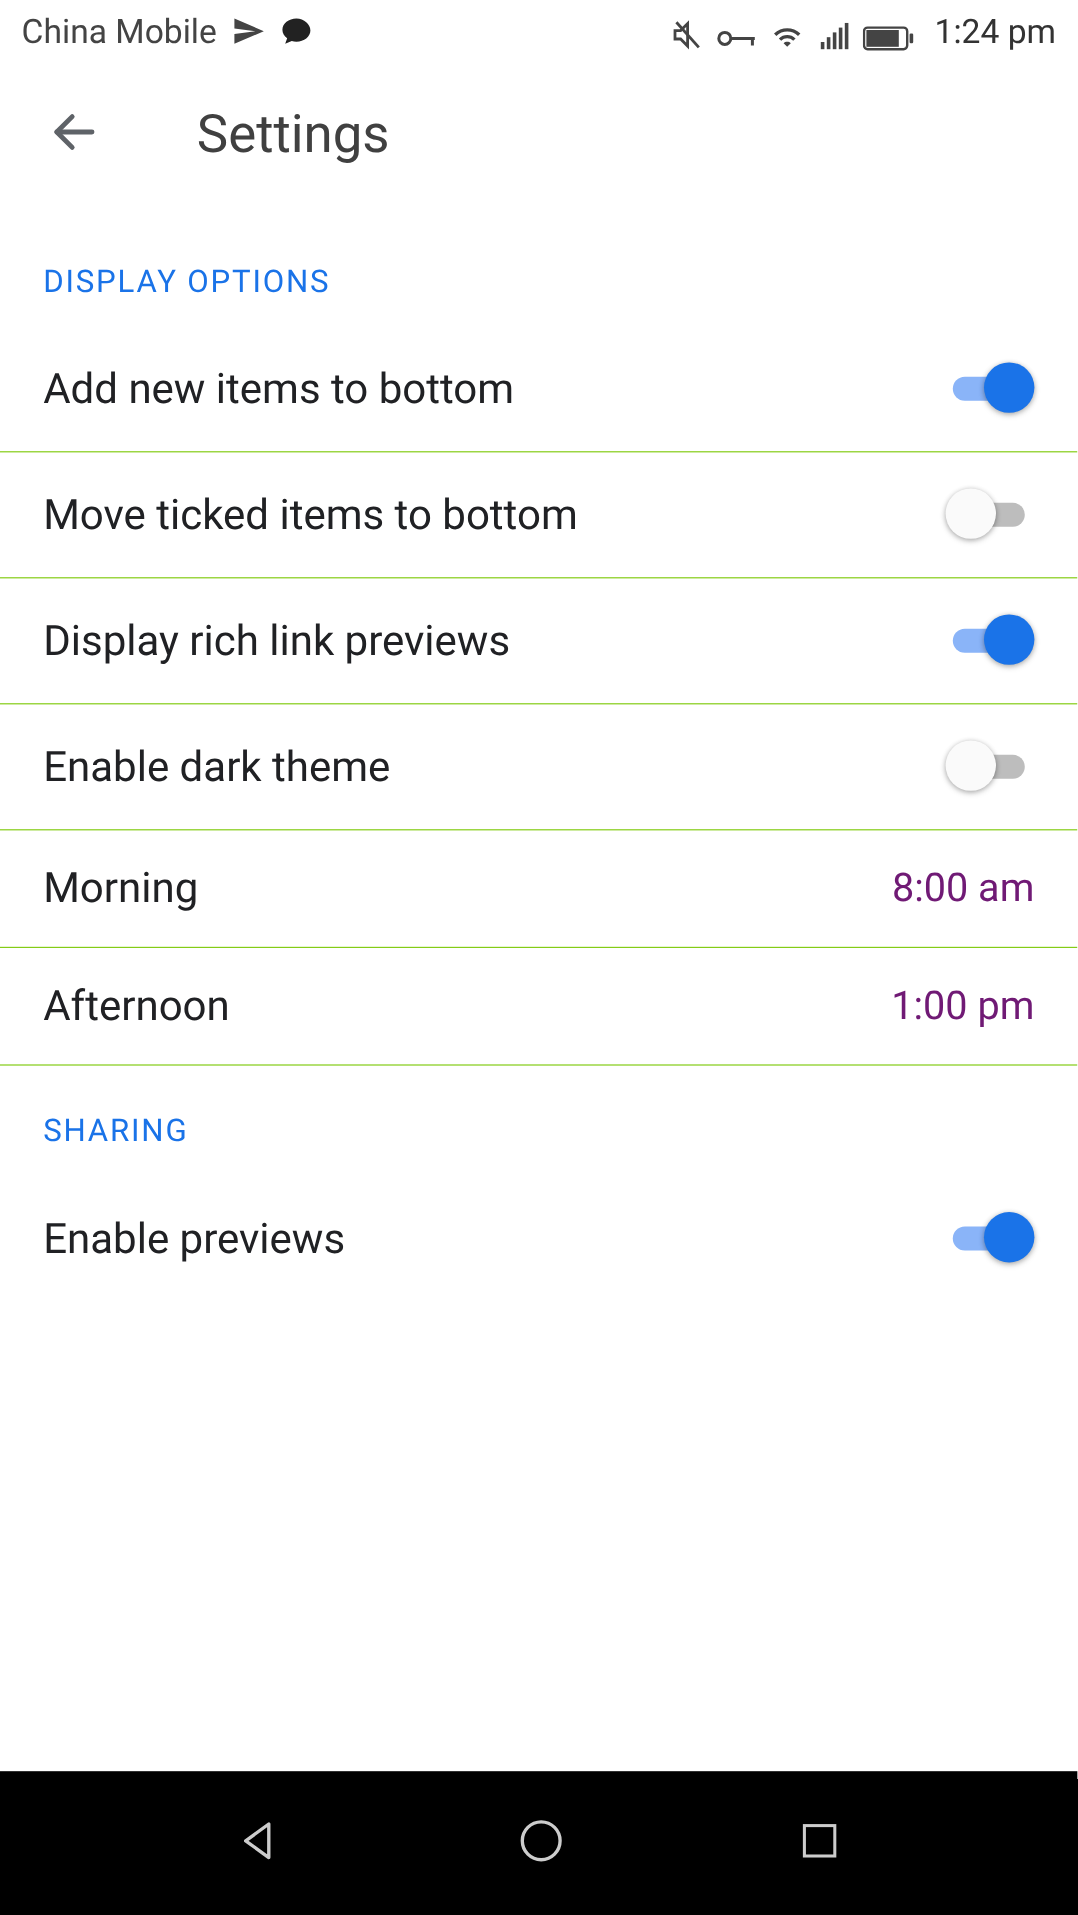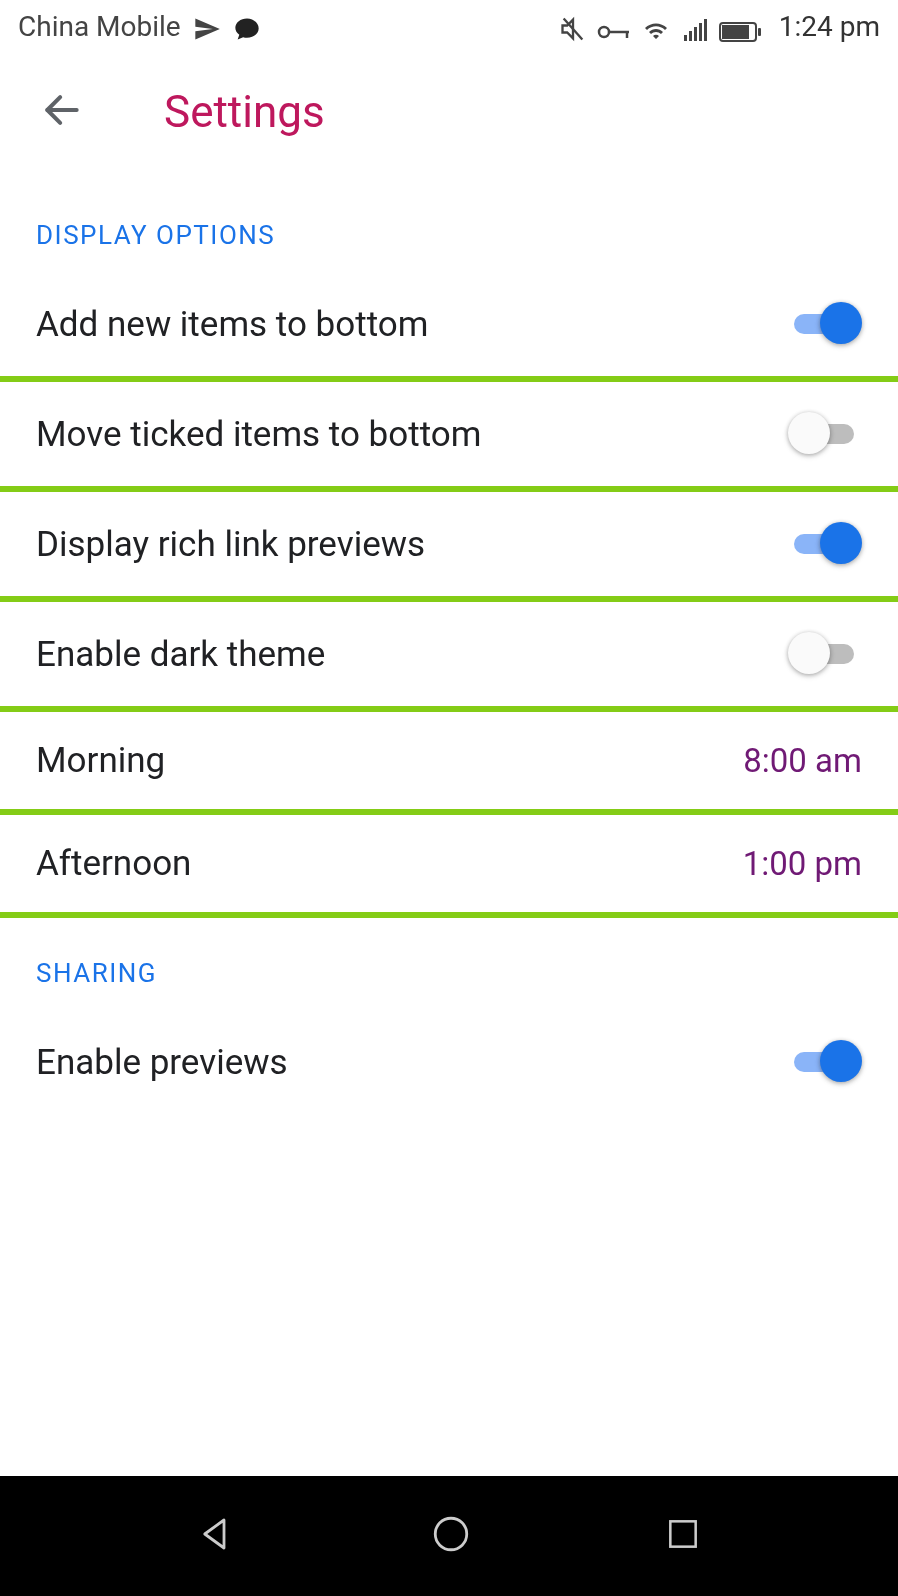--- a/index.html
+++ b/index.html
@@ -22,21 +22,21 @@
       height: 52px;
       display: flex;
       align-items: center;
       justify-content: space-between;
       padding: 0 18px;
       font-size: 28px;
       color: #444;
     }
     .status-left {
       display: flex;
-      align-items: flex-end;
+      align-items: center;
       gap: 12px;
     }
     .status-right {
       display: flex;
       align-items: flex-end;
       gap: 10px;
     }
     .status-time {
       font-size: 28px;
       color: #333;
@@ -50,21 +50,21 @@
       display: flex;
       align-items: center;
       padding-left: 40px;
       gap: 80px;
     }
     .back-arrow {
       color: #5f6368;
     }
     .app-title {
       font-size: 44px;
-      color: #be185d;
+      color: #404040;
       font-weight: 400;
     }
 
     
     .section-header {
       font-size: 26px;
       font-weight: 400;
       color: #1a73e8;
       letter-spacing: 1.5px;
       padding: 40px 36px 22px 36px;
@@ -73,21 +73,21 @@
     .section-header.first {
       padding-top: 48px;
     }
 
     
     .row {
       display: flex;
       align-items: center;
       justify-content: space-between;
       padding: 28px 36px;
-      border-bottom: 6px solid #84cc16;
+      border-bottom: 1px solid #84cc16;
     }
     .row:last-of-type{border-bottom:none;}
     .row-label {
       font-size: 35px;
       color: #202124;
       font-weight: 400;
     }
     .row-value {
       font-size: 33px;
       color: #701a75;

